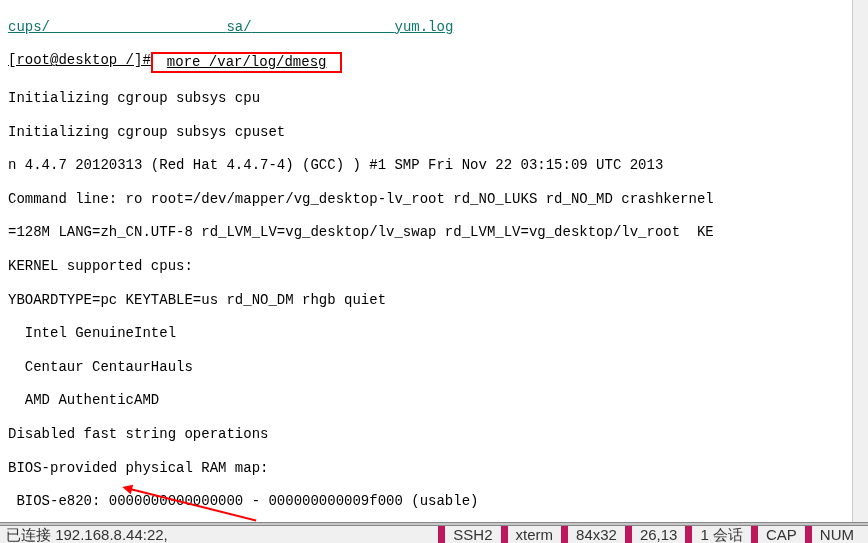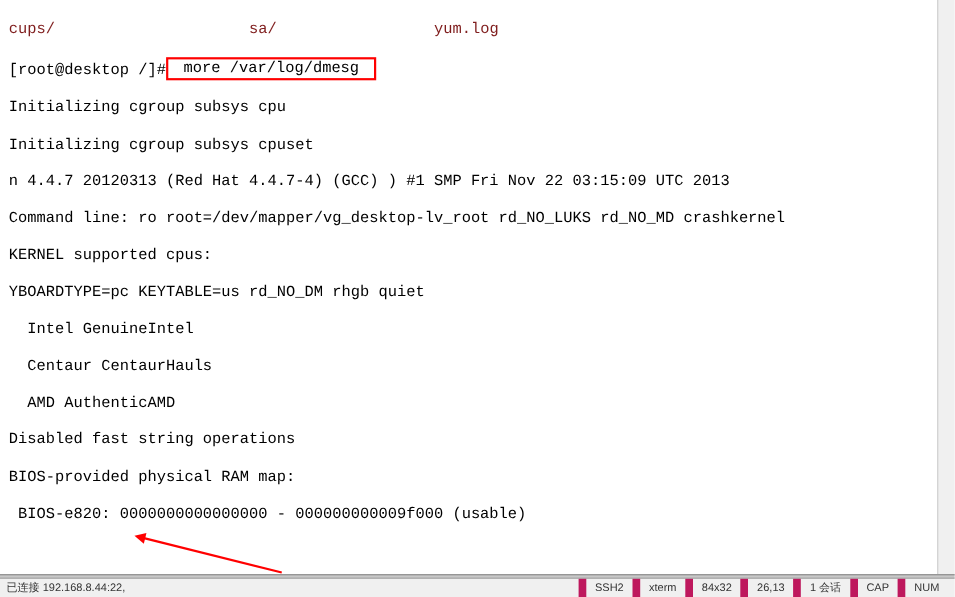--- a/index.html
+++ b/index.html
@@ -12,25 +12,27 @@
     width: 868px;
     height: 543px;
     overflow: hidden;
     position: relative;
   }
   .terminal {
     padding: 2px 8px;
     white-space: pre;
   }
   .top-fragment {
-    color: #7f1d1d;
+    color: #0f766e;
+    text-decoration: underline;
   }
   .prompt-line {
     display: flex;
-    align-items: flex-end;
+    align-items: flex-start;
+    text-decoration: underline;
   }
   .highlight-box {
     border: 2px solid #ff0000;
     display: inline-block;
     padding: 0 14px;
   }
   .arrow-line {
     position: absolute;
     left: 130px;
     top: 488px;
@@ -52,21 +54,21 @@
   }
   .statusbar {
     position: absolute;
     bottom: 0;
     left: 0;
     right: 0;
     height: 18px;
     background: #f0f0f0;
     border-top: 1px solid #888888;
     font-family: Tahoma, Arial, sans-serif;
-    font-size: 10px;
+    font-size: 15px;
     color: #333333;
     display: flex;
     align-items: center;
     padding: 0 6px;
     white-space: nowrap;
     overflow: hidden;
   }
   .statusbar .spacer { flex: 1; }
   .statusbar .cell {
     border-left: 7px solid #be185d;
@@ -97,20 +99,21 @@
 </head>
 <body>
 
 <div class="terminal">
 <div class="top-fragment"><span>cups/</span>                     <span>sa/</span>                 <span>yum.log</span></div>
 <div class="prompt-line"><span>[root@desktop /]#</span> <span class="highlight-box"><span>more /var/log/dmesg</span></span></div>
 <div>Initializing cgroup subsys cpu</div>
 <div>Initializing cgroup subsys cpuset</div>
 <div>n 4.4.7 20120313 (Red Hat 4.4.7-4) (GCC) ) #1 SMP Fri Nov 22 03:15:09 UTC 2013</div>
 <div>Command line: ro root=/dev/mapper/vg_desktop-lv_root rd_NO_LUKS rd_NO_MD crashkernel</div>
+<div>=128M LANG=zh_CN.UTF-8 rd_LVM_LV=vg_desktop/lv_swap rd_LVM_LV=vg_desktop/lv_root  KE</div>
 <div>KERNEL supported cpus:</div>
 <div>YBOARDTYPE=pc KEYTABLE=us rd_NO_DM rhgb quiet</div>
 <div>  Intel GenuineIntel</div>
 <div>  Centaur CentaurHauls</div>
 <div>  AMD AuthenticAMD</div>
 <div>Disabled fast string operations</div>
 <div>BIOS-provided physical RAM map:</div>
 <div> BIOS-e820: 0000000000000000 - 000000000009f000 (usable)</div>
 
 

